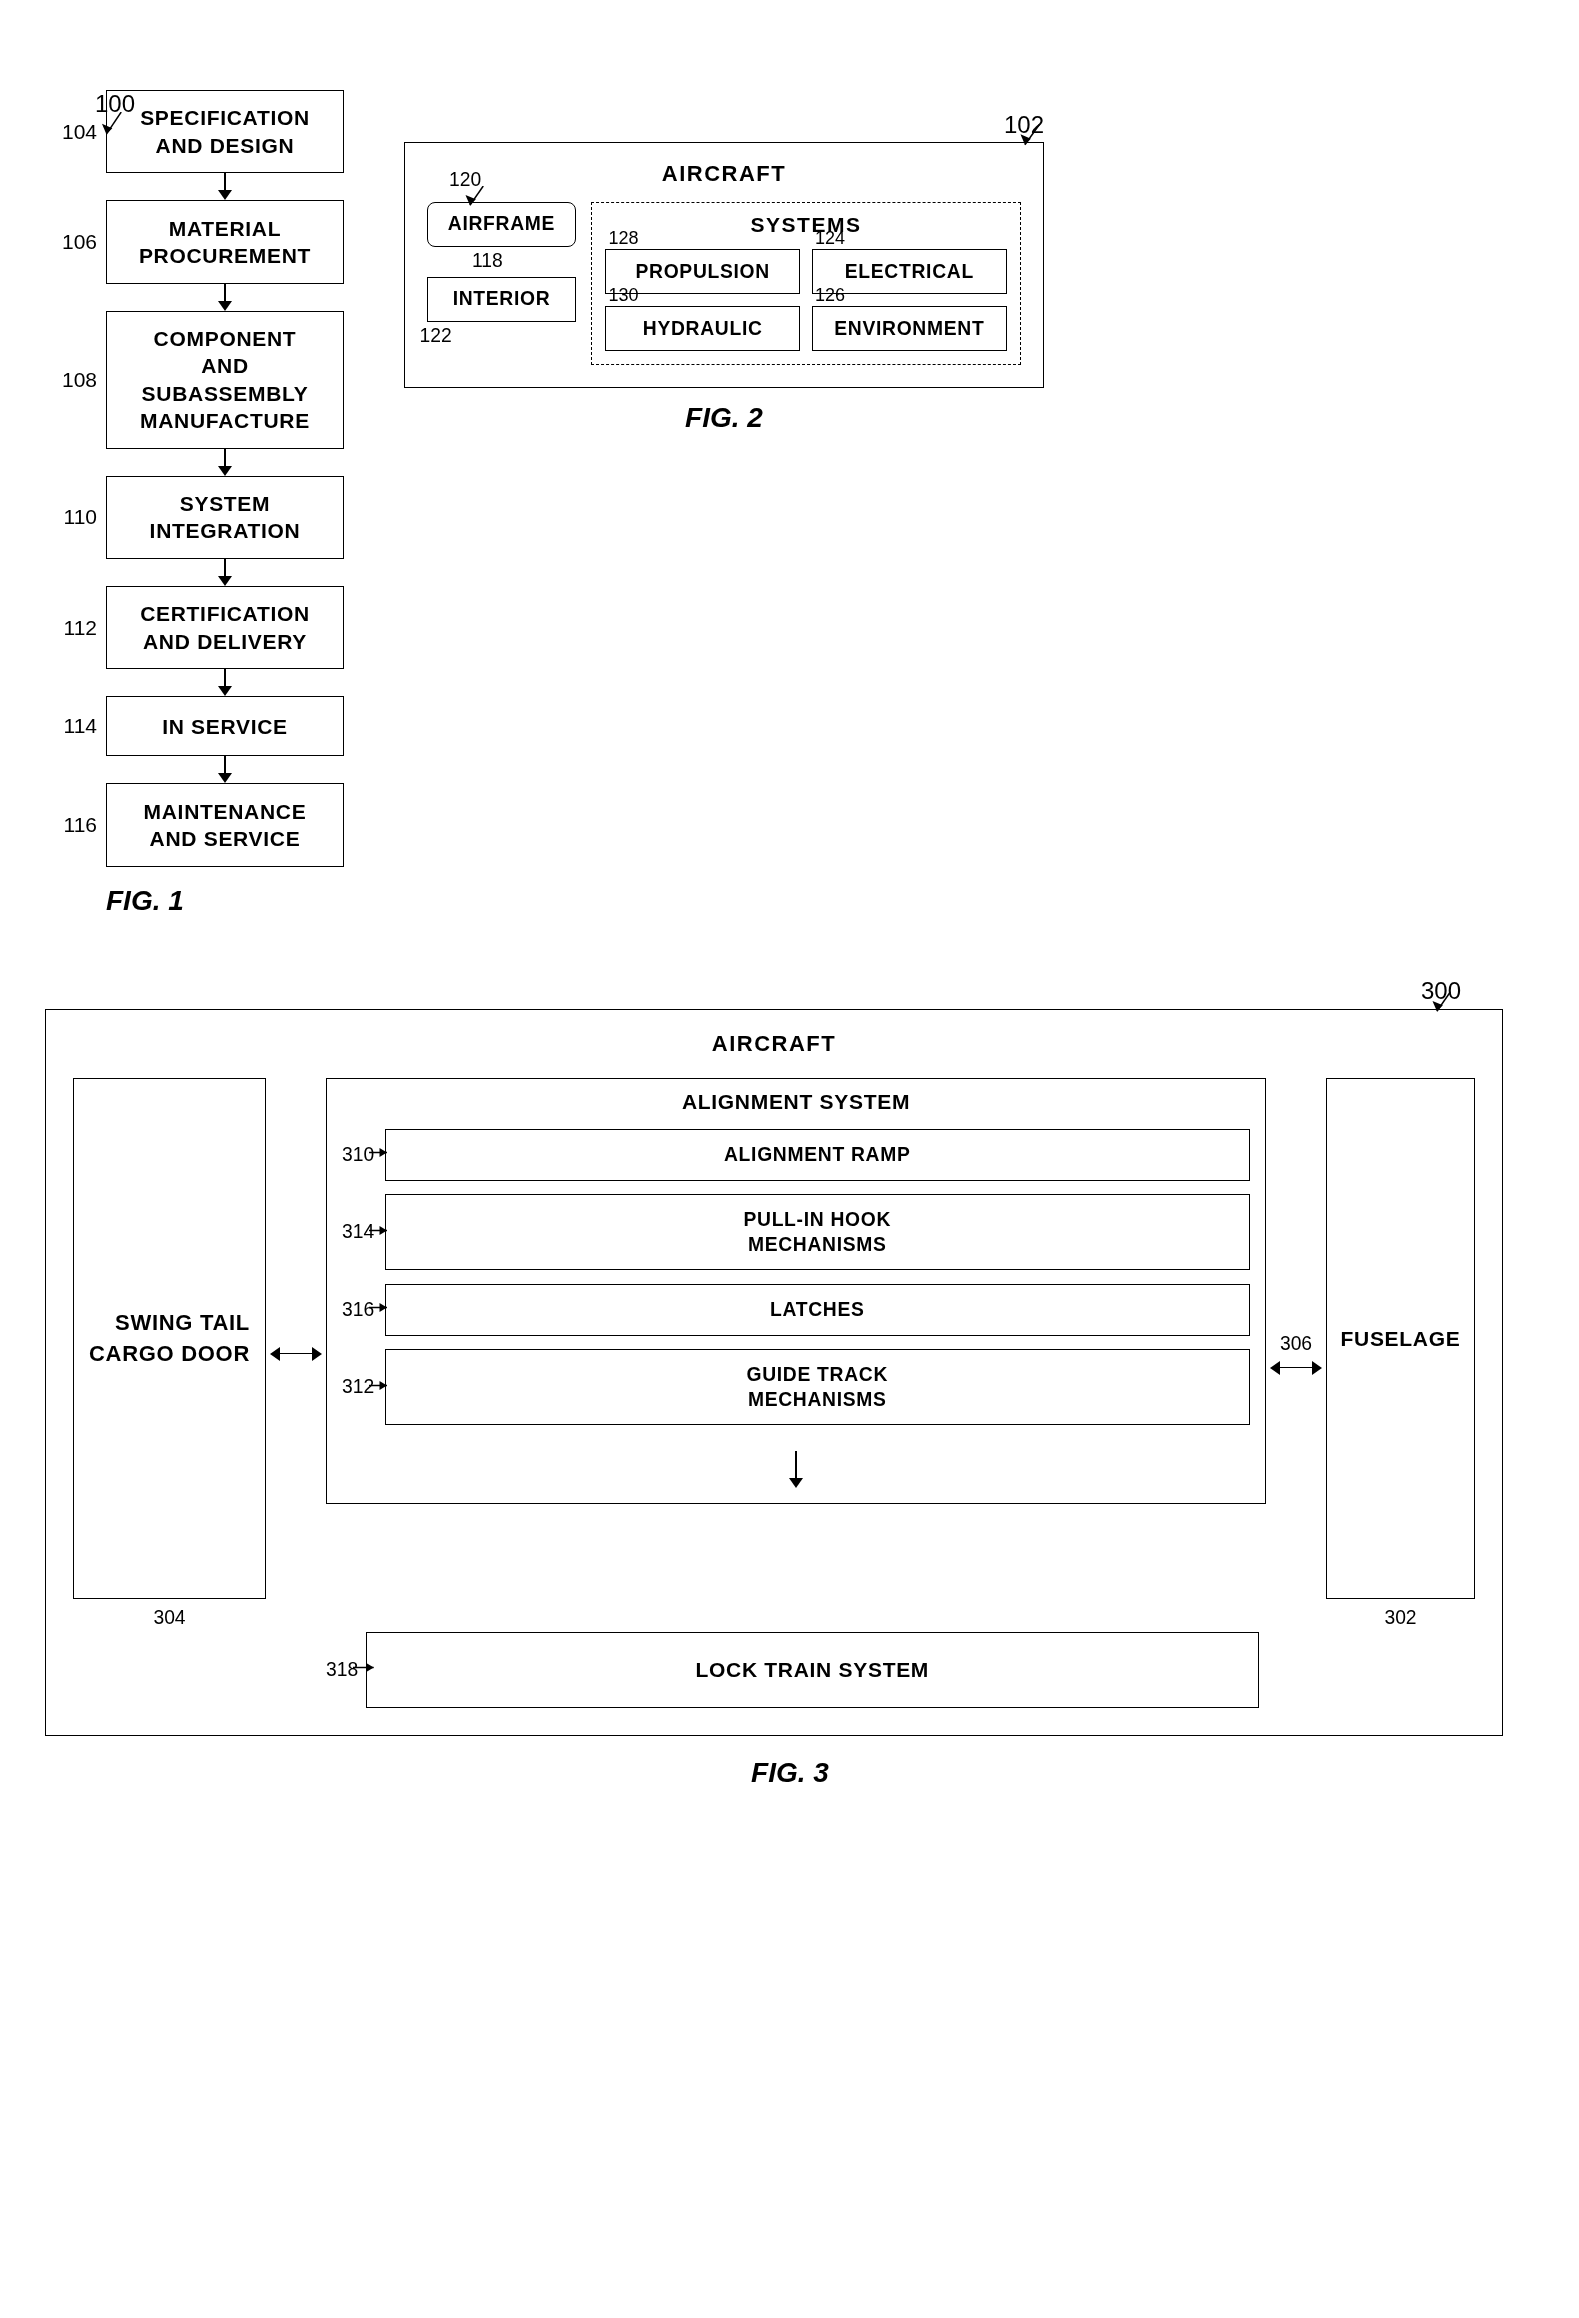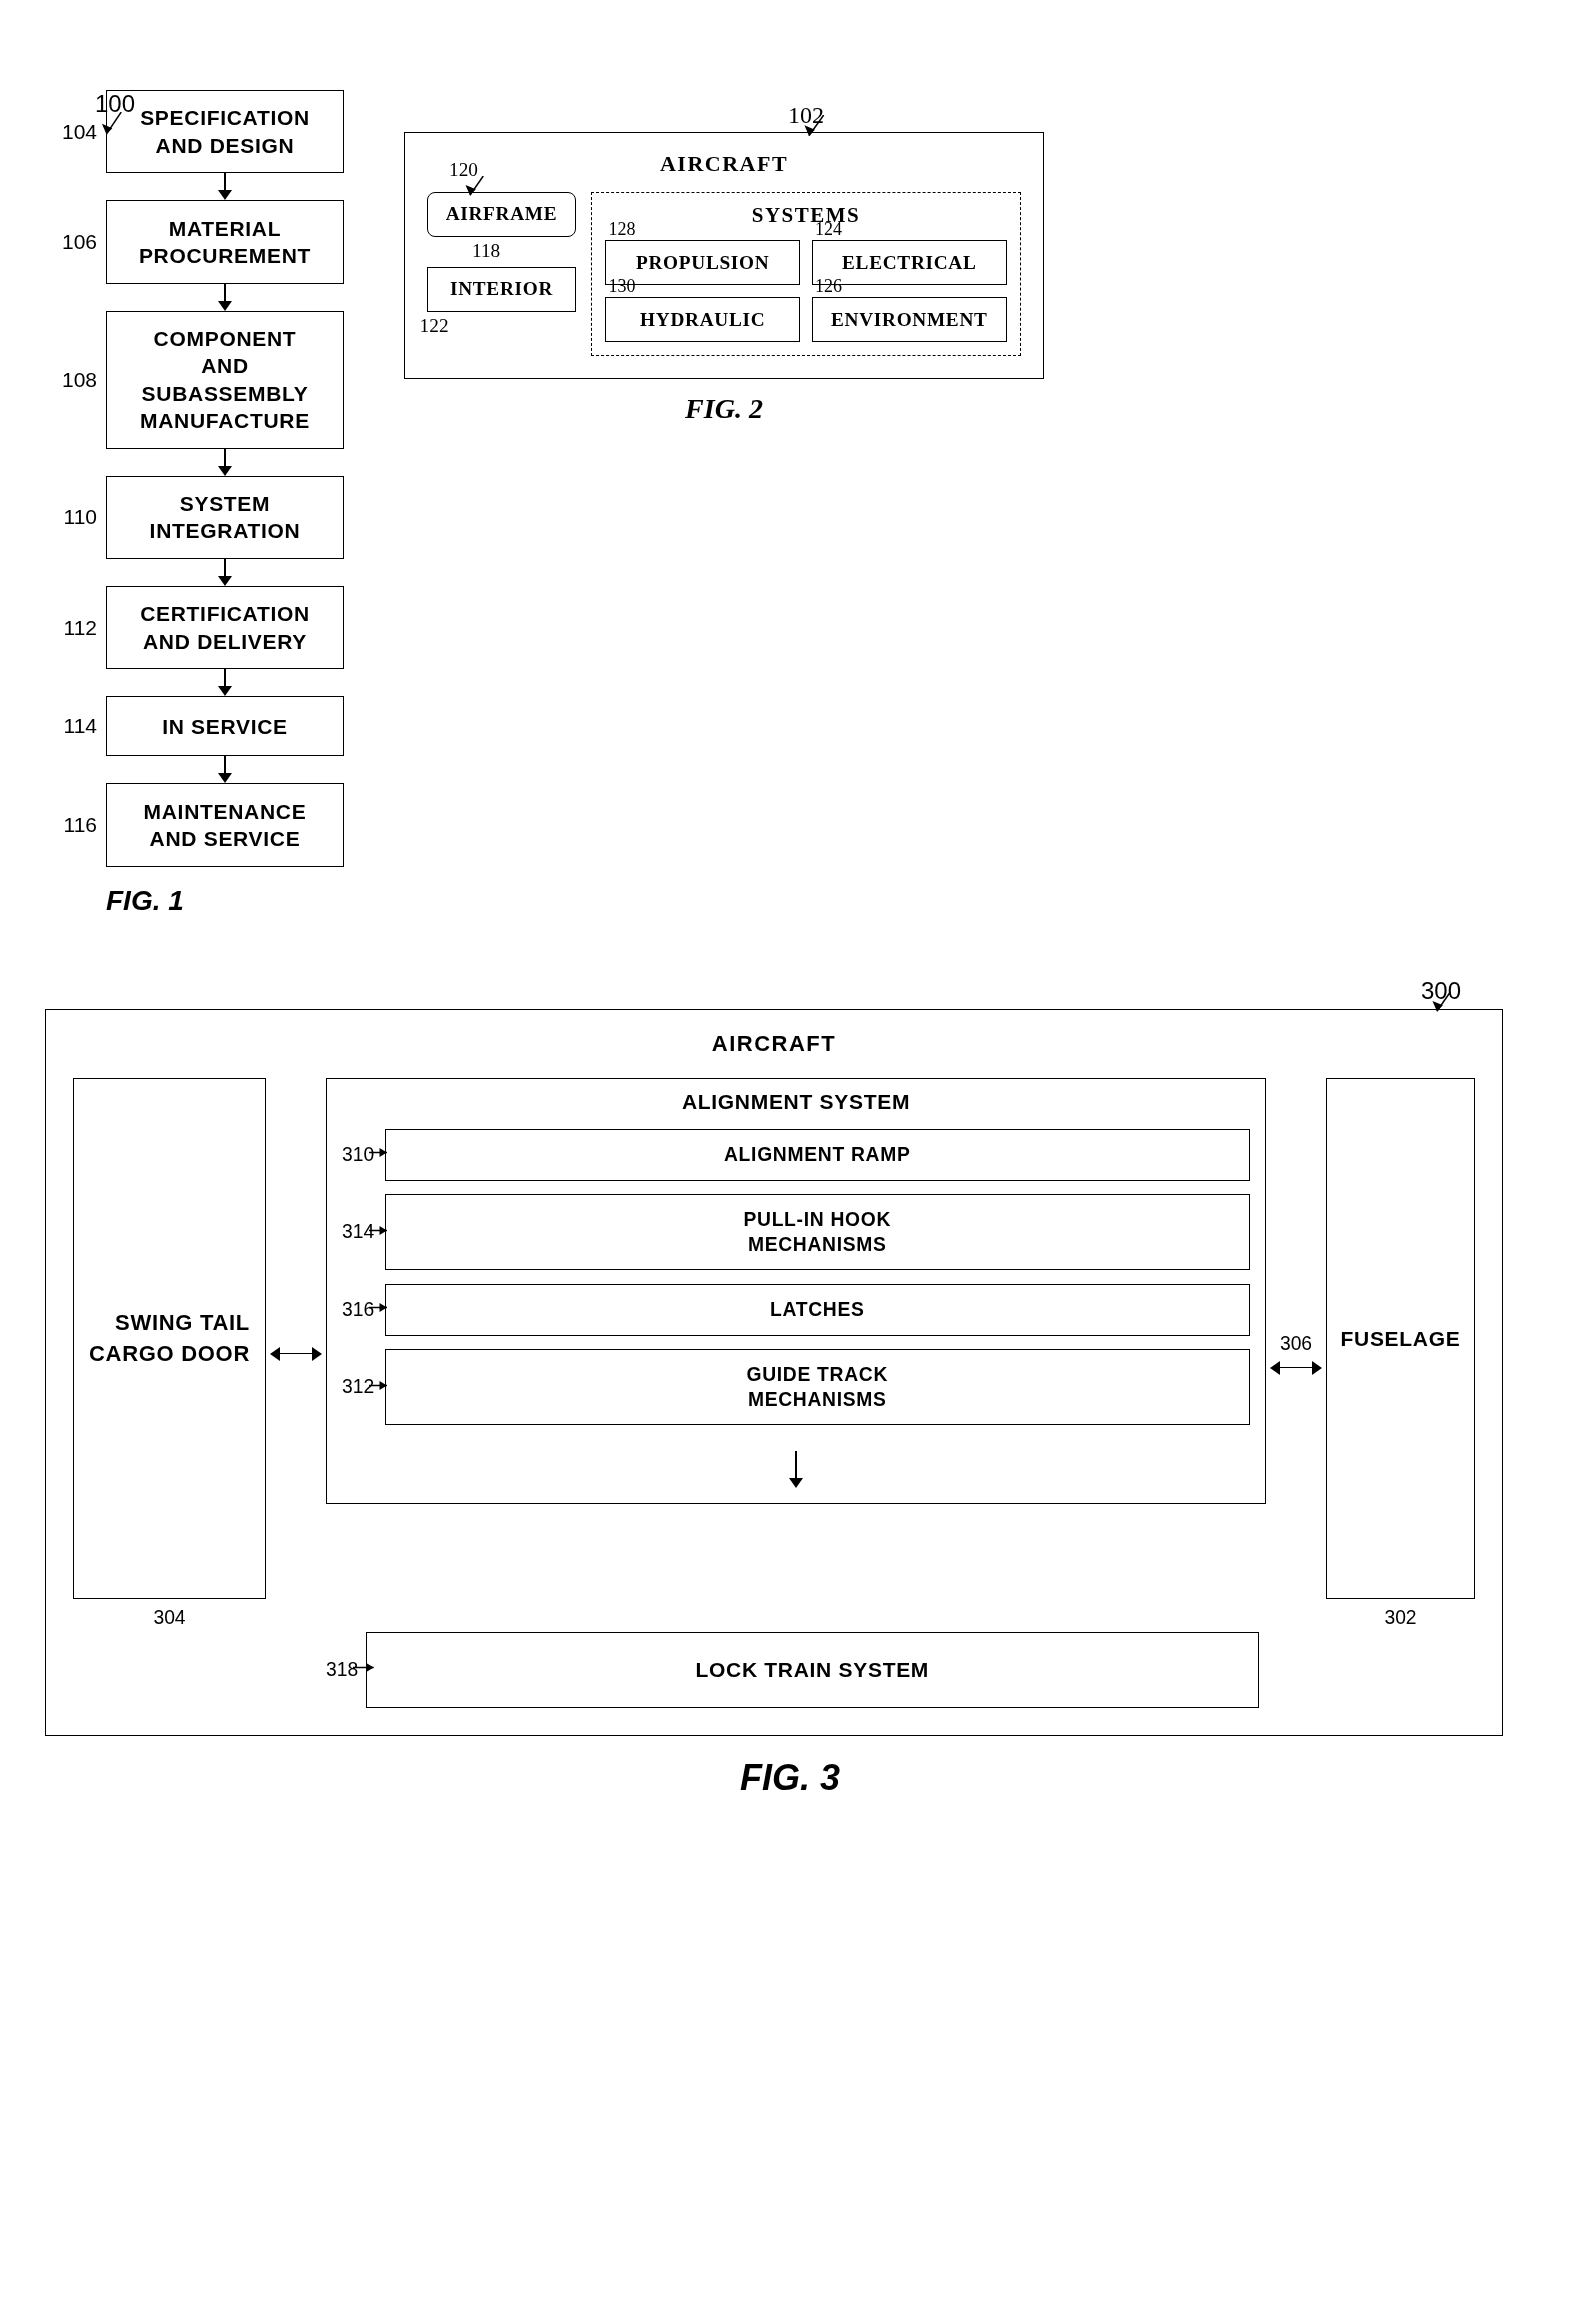--- a/index.html
+++ b/index.html
@@ -101,23 +101,22 @@
       font-style: italic;
       font-weight: bold;
       margin-top: 18px;
       margin-left: 61px;
     }
 
     
     .fig2-container {
       display: flex;
       flex-direction: column;
-      align-items: center;
-      margin-top: 12px;
-      font-family: Liberation Serif, serif;
+      align-items: flex-end;
+      margin-top: 21px;
     }
 
     .aircraft-outer {
       border: 1.5px solid #000;
       padding: 18px 22px 22px 22px;
       position: relative;
       width: 640px;
     }
 
     .aircraft-title {
@@ -336,21 +335,21 @@
     }
 
     .fuselage-text {
       font-size: 21px;
       font-weight: bold;
       letter-spacing: 0.7px;
       text-align: center;
     }
 
     .fig3-label {
-      font-size: 36px;
+      font-size: 28px;
       font-style: italic;
       font-weight: bold;
       text-align: center;
       margin-top: 21px;
     }
   </style>
 </head>
 <body>
 
 <div style="position:relative;">

